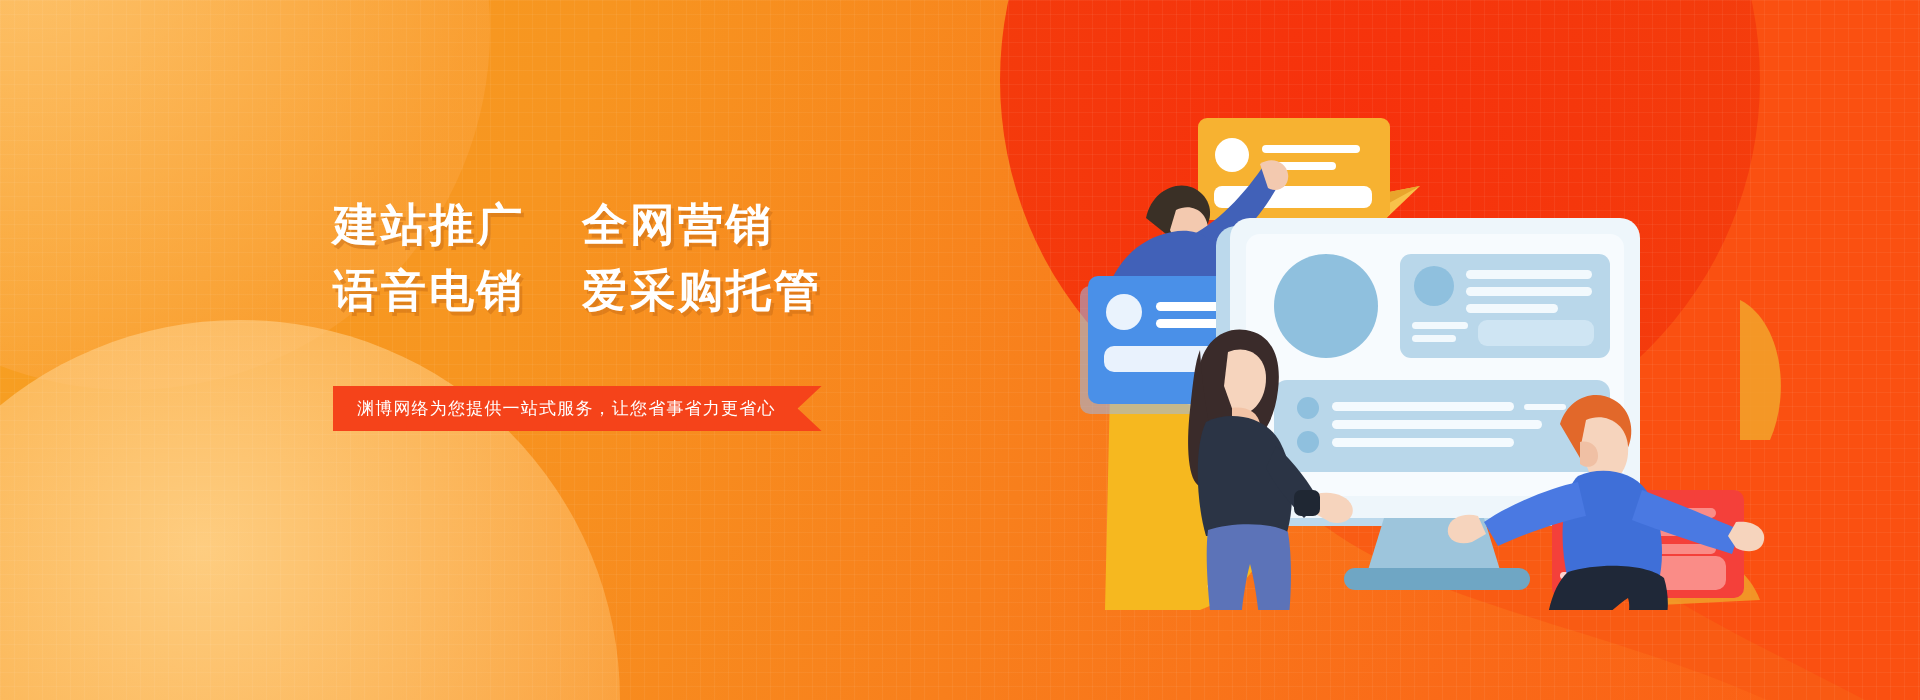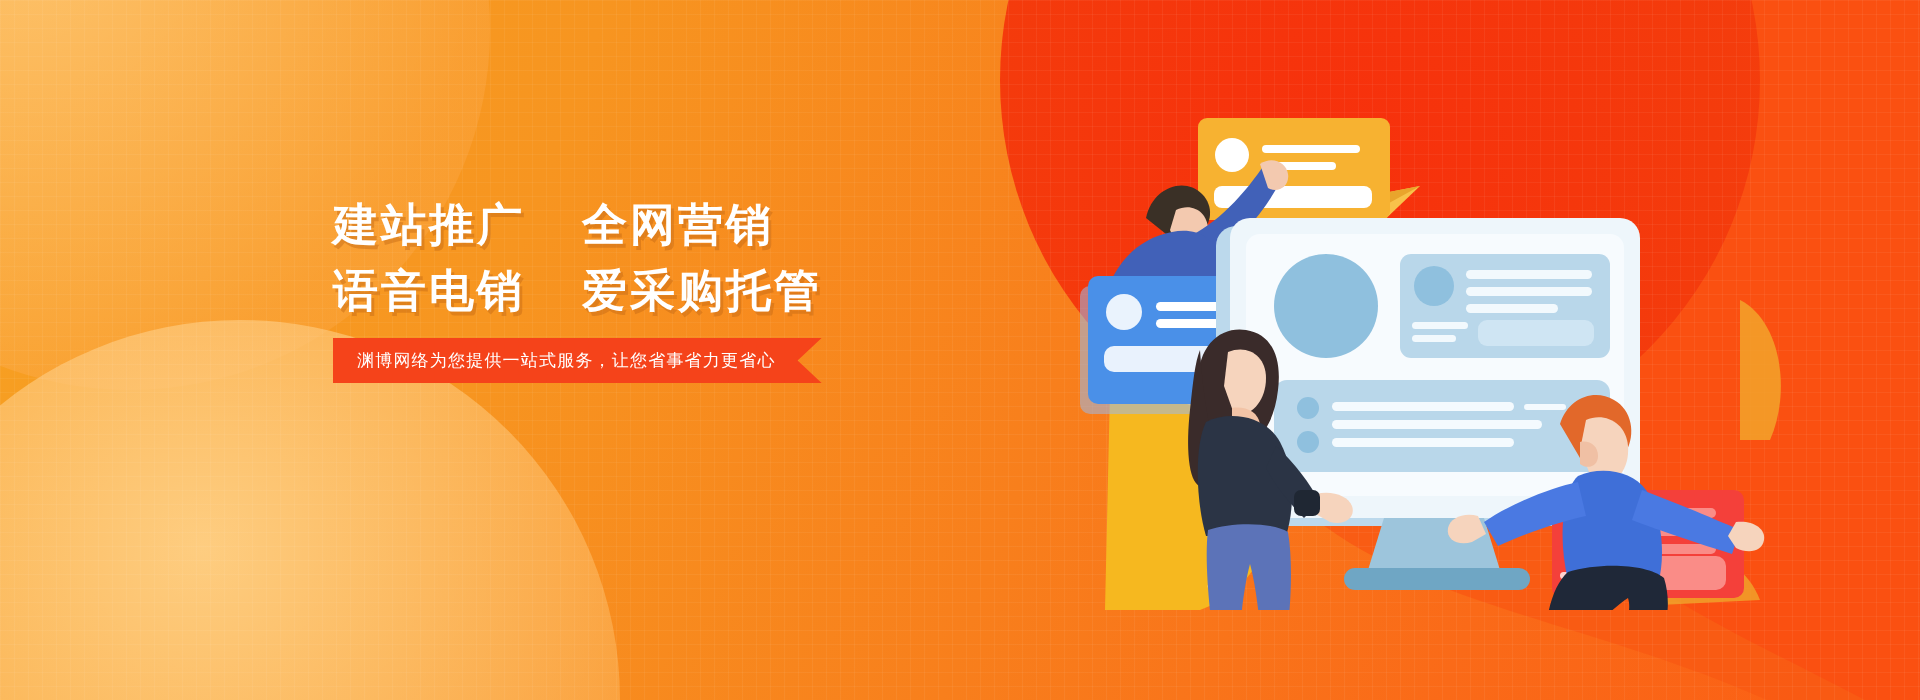--- a/index.html
+++ b/index.html
@@ -81,20 +81,21 @@
   }
   .ribbon {
     position: relative;
     height: 45px;
     padding: 0 46px 0 24px;
     display: flex;
     align-items: center;
     background: #f5431a;
     -webkit-clip-path: polygon(0 0, 100% 0, calc(100% - 24px) 50%, 100% 100%, 0 100%);
     clip-path: polygon(0 0, 100% 0, calc(100% - 24px) 50%, 100% 100%, 0 100%);
+    margin-top: 48px;
   }
   .ribbon-text {
     color: #ffffff;
     font-size: 17px;
     letter-spacing: 1.2px;
     white-space: nowrap;
   }
 
   
   .illo {

